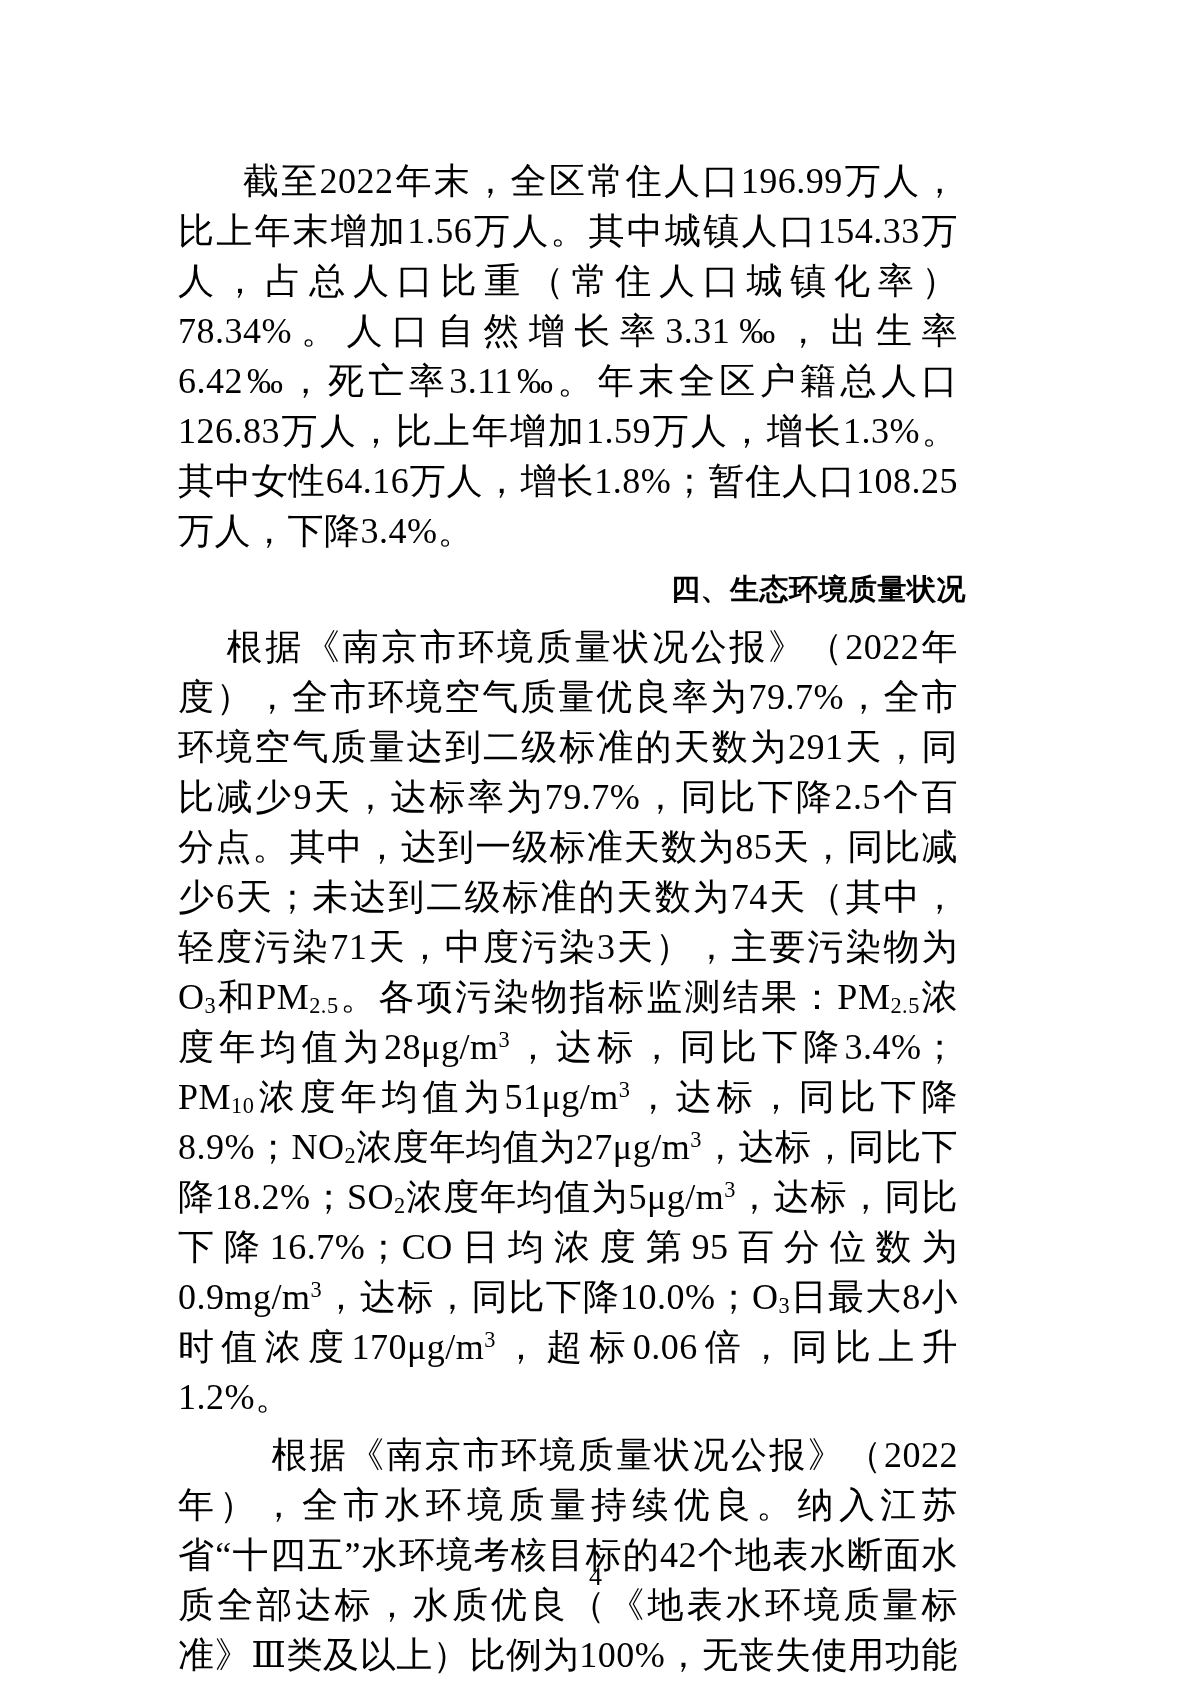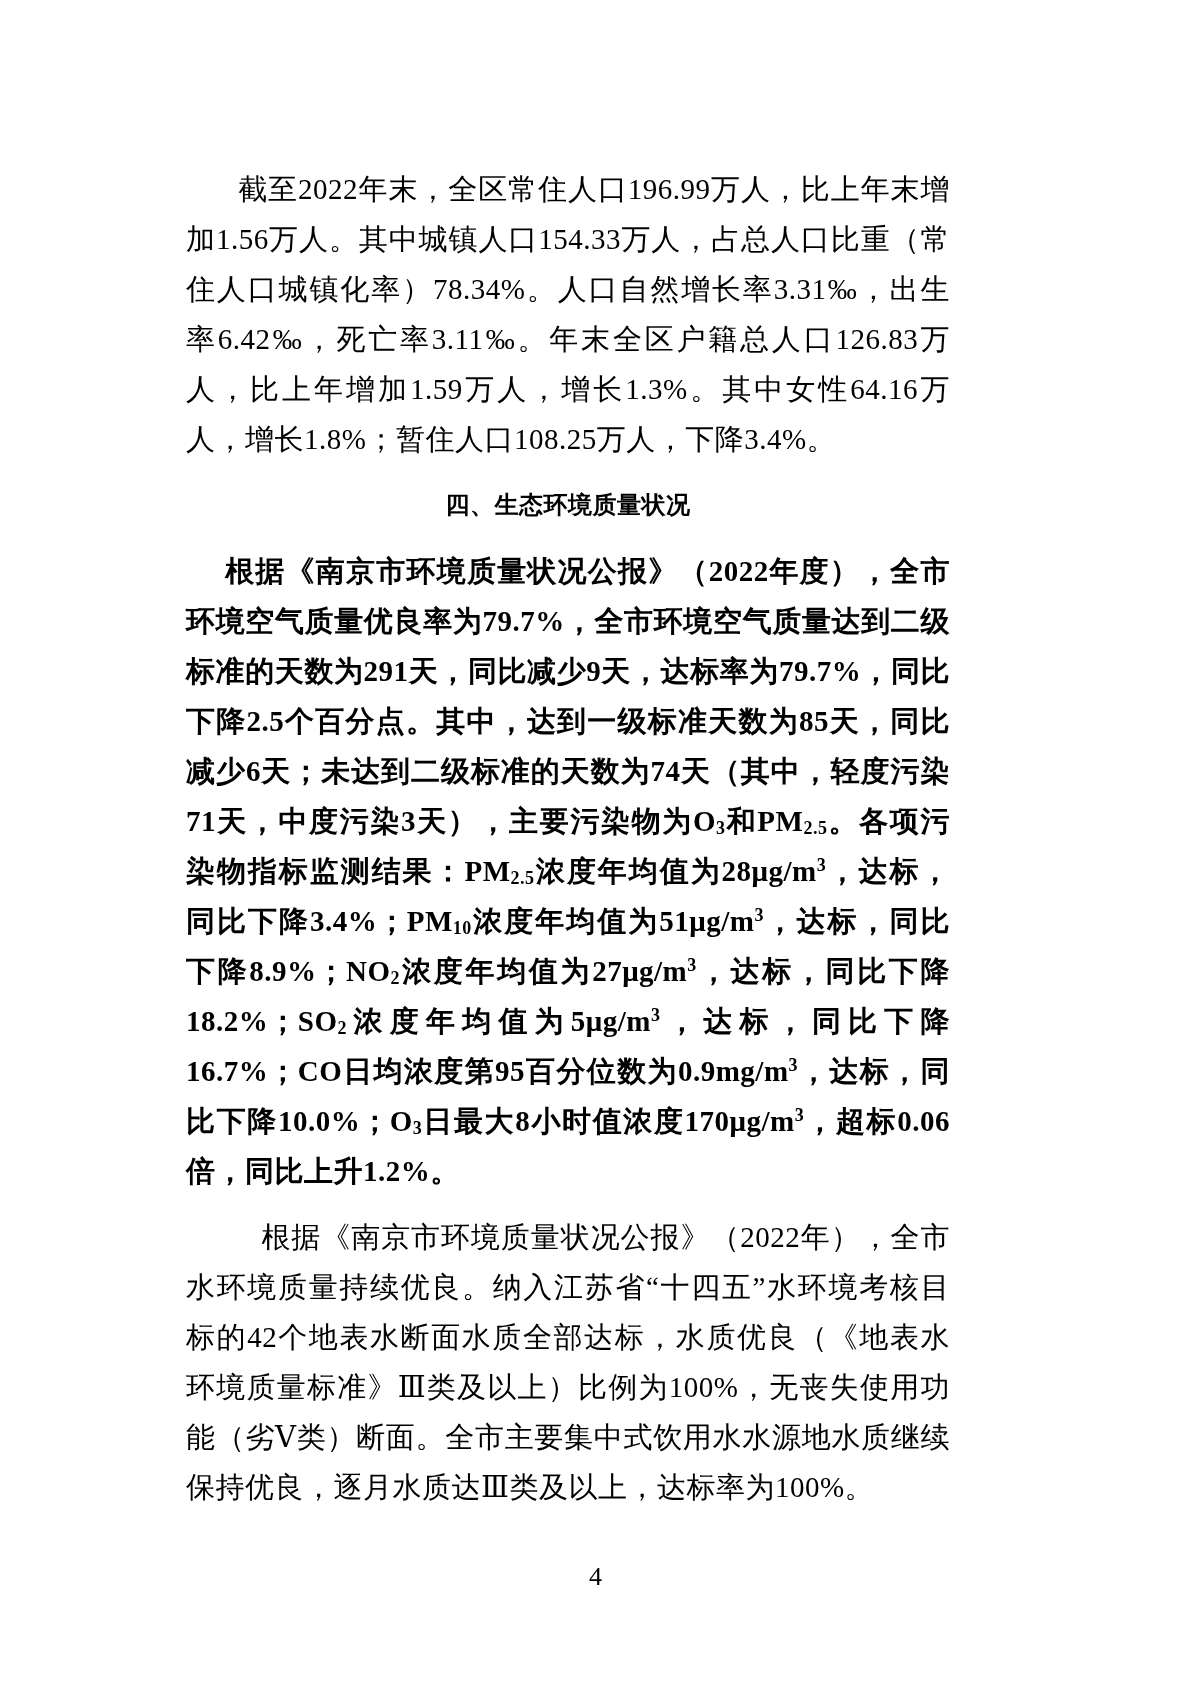--- a/index.html
+++ b/index.html
@@ -17,35 +17,35 @@
     overflow: hidden;
   }
   .content {
     position: absolute;
     left: 170px;
     top: 148px;
     width: 796px;
     text-align: justify;
   }
   .para {
-    margin: 16px;
-    font-size: 29px;
+    margin: 8px;
+    font-size: 36px;
     line-height: 50px;
     letter-spacing: 0.5px;
   }
   .para.indent-normal   { text-indent: 1.8em; }
-  .para.indent-small    { text-indent: 1.35em; font-weight: bold; }
+  .para.indent-small    { text-indent: 1.35em; }
   .para.indent-wide     { text-indent: 2.6em; }
   .heading {
     margin: 0;
-    font-size: 24px;
+    font-size: 29px;
     line-height: 50px;
     font-weight: bold;
     text-indent: 0;
-    text-align: center;
+    text-align: right;
     letter-spacing: 0.5px;
   }
   sub {
     font-size: 0.62em;
     line-height: 0;
     vertical-align: -0.18em;
   }
   sup {
     font-size: 0.62em;
     line-height: 0;

